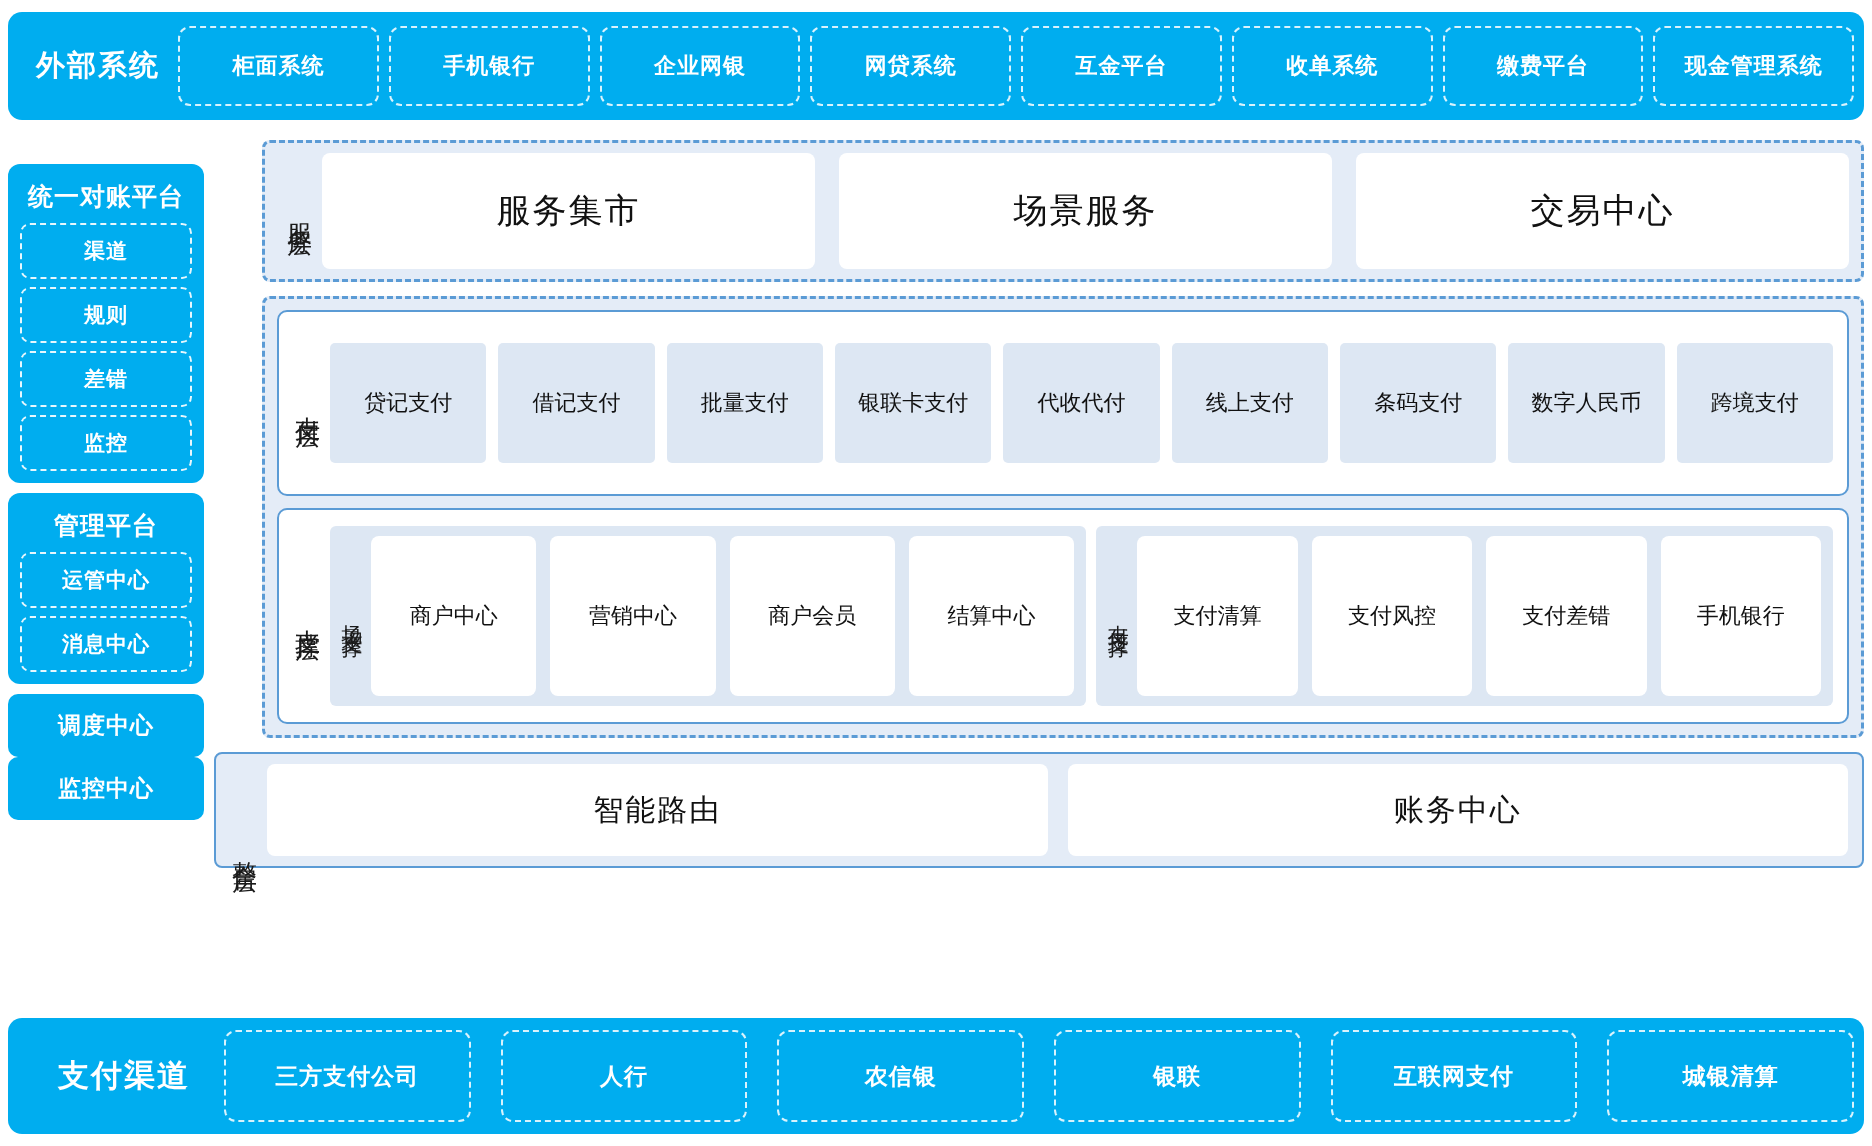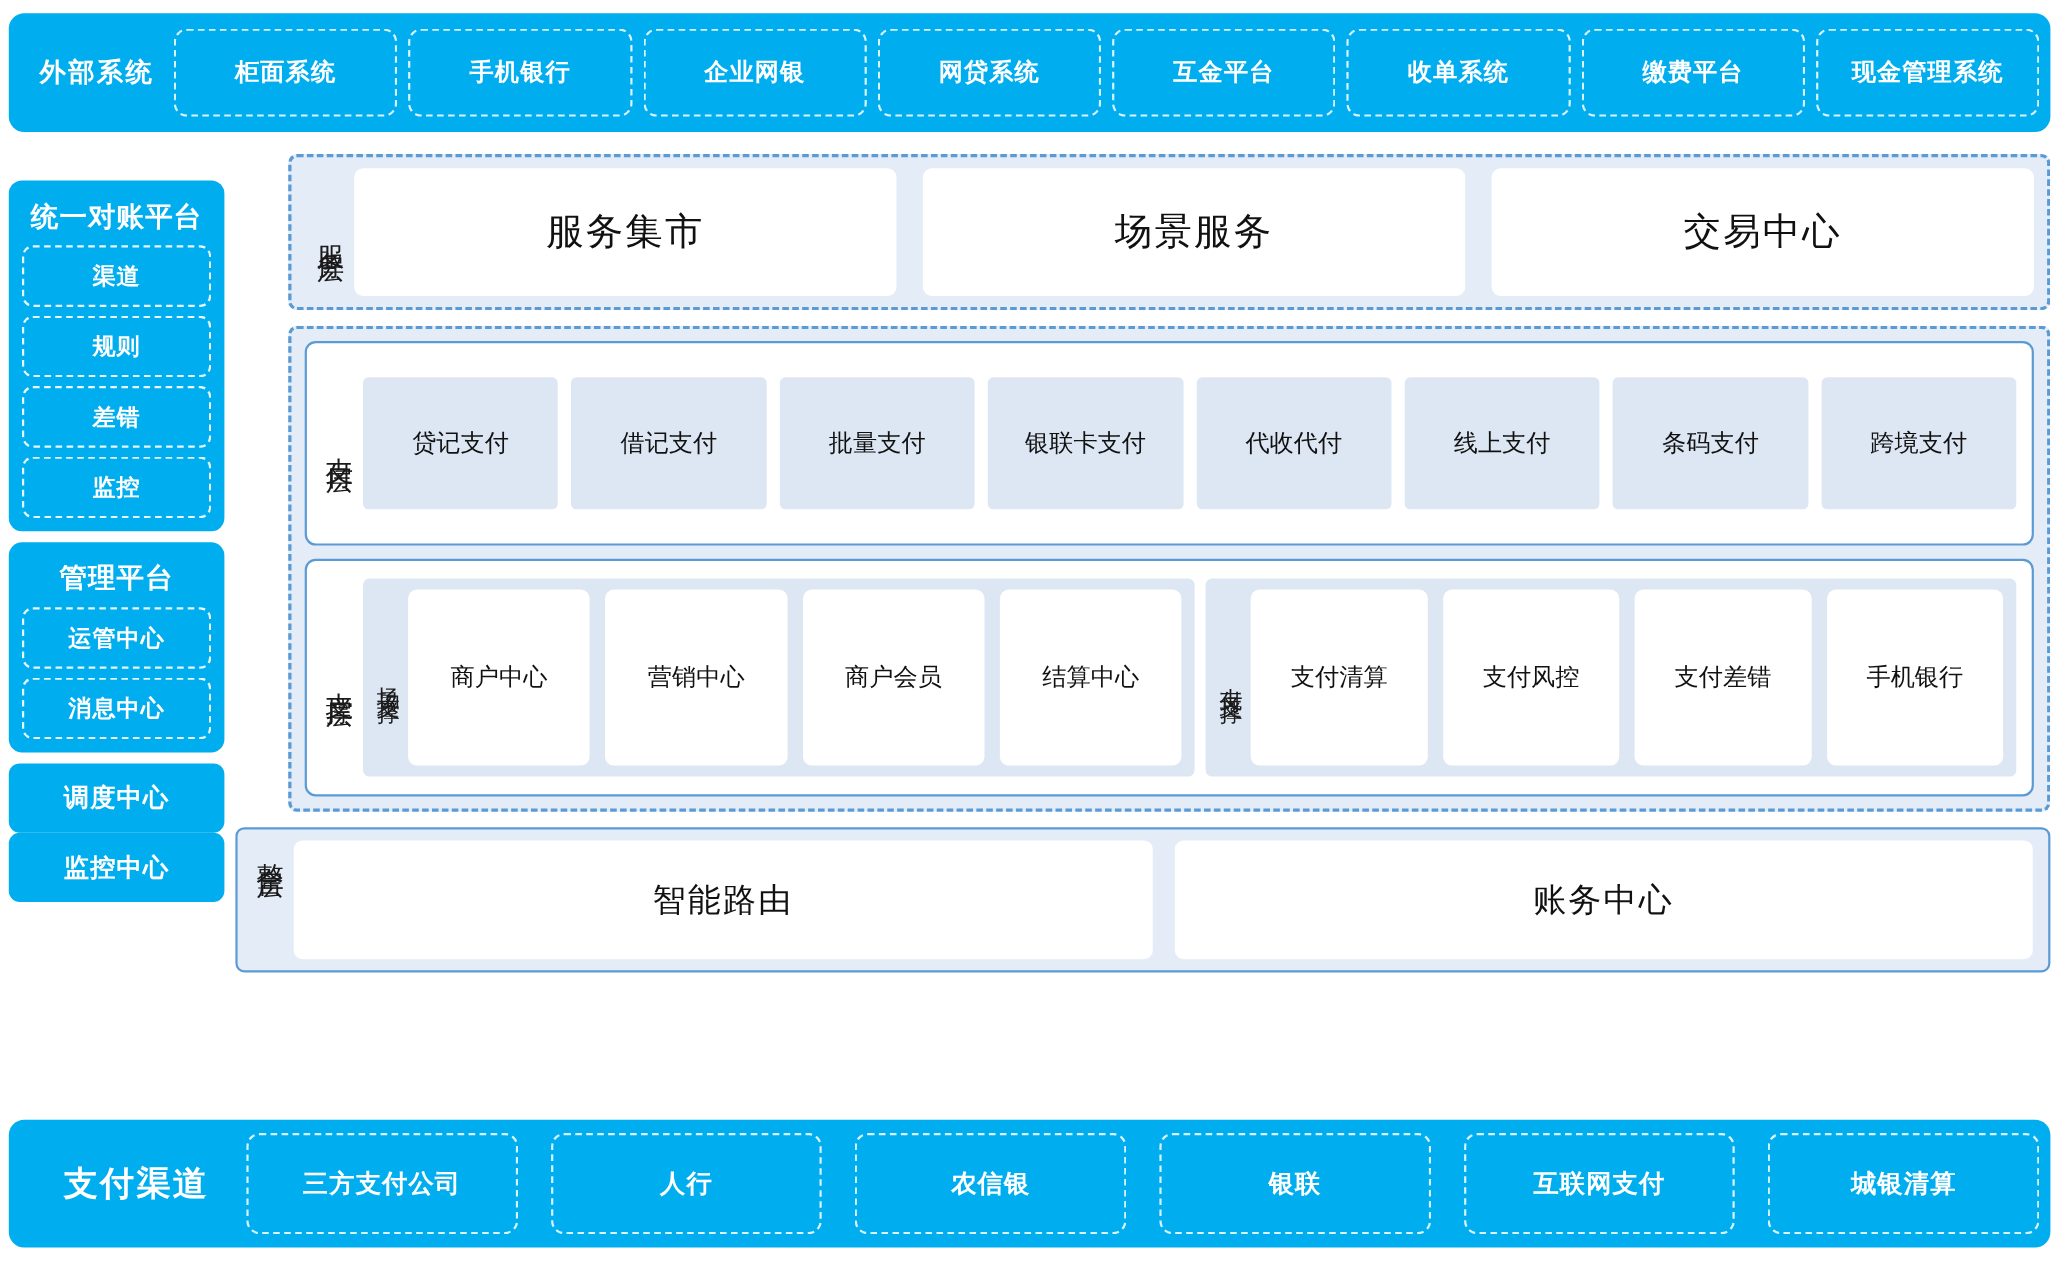--- a/index.html
+++ b/index.html
@@ -21,21 +21,21 @@
     position: absolute;
     left: 8px; width: 1856px;
     background: #00ADEF;
     border-radius: 14px;
     display: flex;
     align-items: center;
     padding: 0 10px;
   }
   .cyan-bar-title {
     color: #ffffff;
-    font-size: 24px;
+    font-size: 29px;
     font-weight: bold;
     letter-spacing: 2px;
     white-space: nowrap;
     padding: 0 18px;
     flex: 0 0 auto;
   }
   .cyan-tiles {
     flex: 1 1 auto;
     display: flex;
     gap: 10px;
@@ -251,26 +251,26 @@
     align-items: center;
     justify-content: center;
     font-size: 22px;
     color: #111111;
     white-space: nowrap;
   }
 
   
   #integration-layer {
     margin-top: 14px;
-    height: 132px;
+    height: 116px;
     background: #E4ECF7;
     border: 2px solid #5B9BD5;
     border-radius: 8px;
     display: flex;
-    align-items: flex-start;
+    align-items: flex-end;
     padding: 10px 14px 10px 6px;
   }
   #integration-cards {
     flex: 1 1 auto;
     display: flex;
     gap: 20px;
     height: 100%;
   }
   .integ-card {
     flex: 1 1 0;
@@ -346,20 +346,21 @@
       <div class="white-panel" id="payment-panel">
         <div class="vlabel">支付层</div>
         <div id="payment-items">
             <div class="pay-item">贷记支付</div>
             <div class="pay-item">借记支付</div>
             <div class="pay-item">批量支付</div>
             <div class="pay-item">银联卡支付</div>
             <div class="pay-item">代收代付</div>
             <div class="pay-item">线上支付</div>
             <div class="pay-item">条码支付</div>
+            <div class="pay-item">数字人民币</div>
             <div class="pay-item">跨境支付</div>
           </div>
       </div>
 
       <div class="white-panel" id="support-panel">
         <div class="vlabel">支撑层</div>
         <div id="support-groups">
             <div class="sup-group sup-group-wide">
               <div class="vlabel-sm">场景支撑</div>
               <div class="sup-cards">

